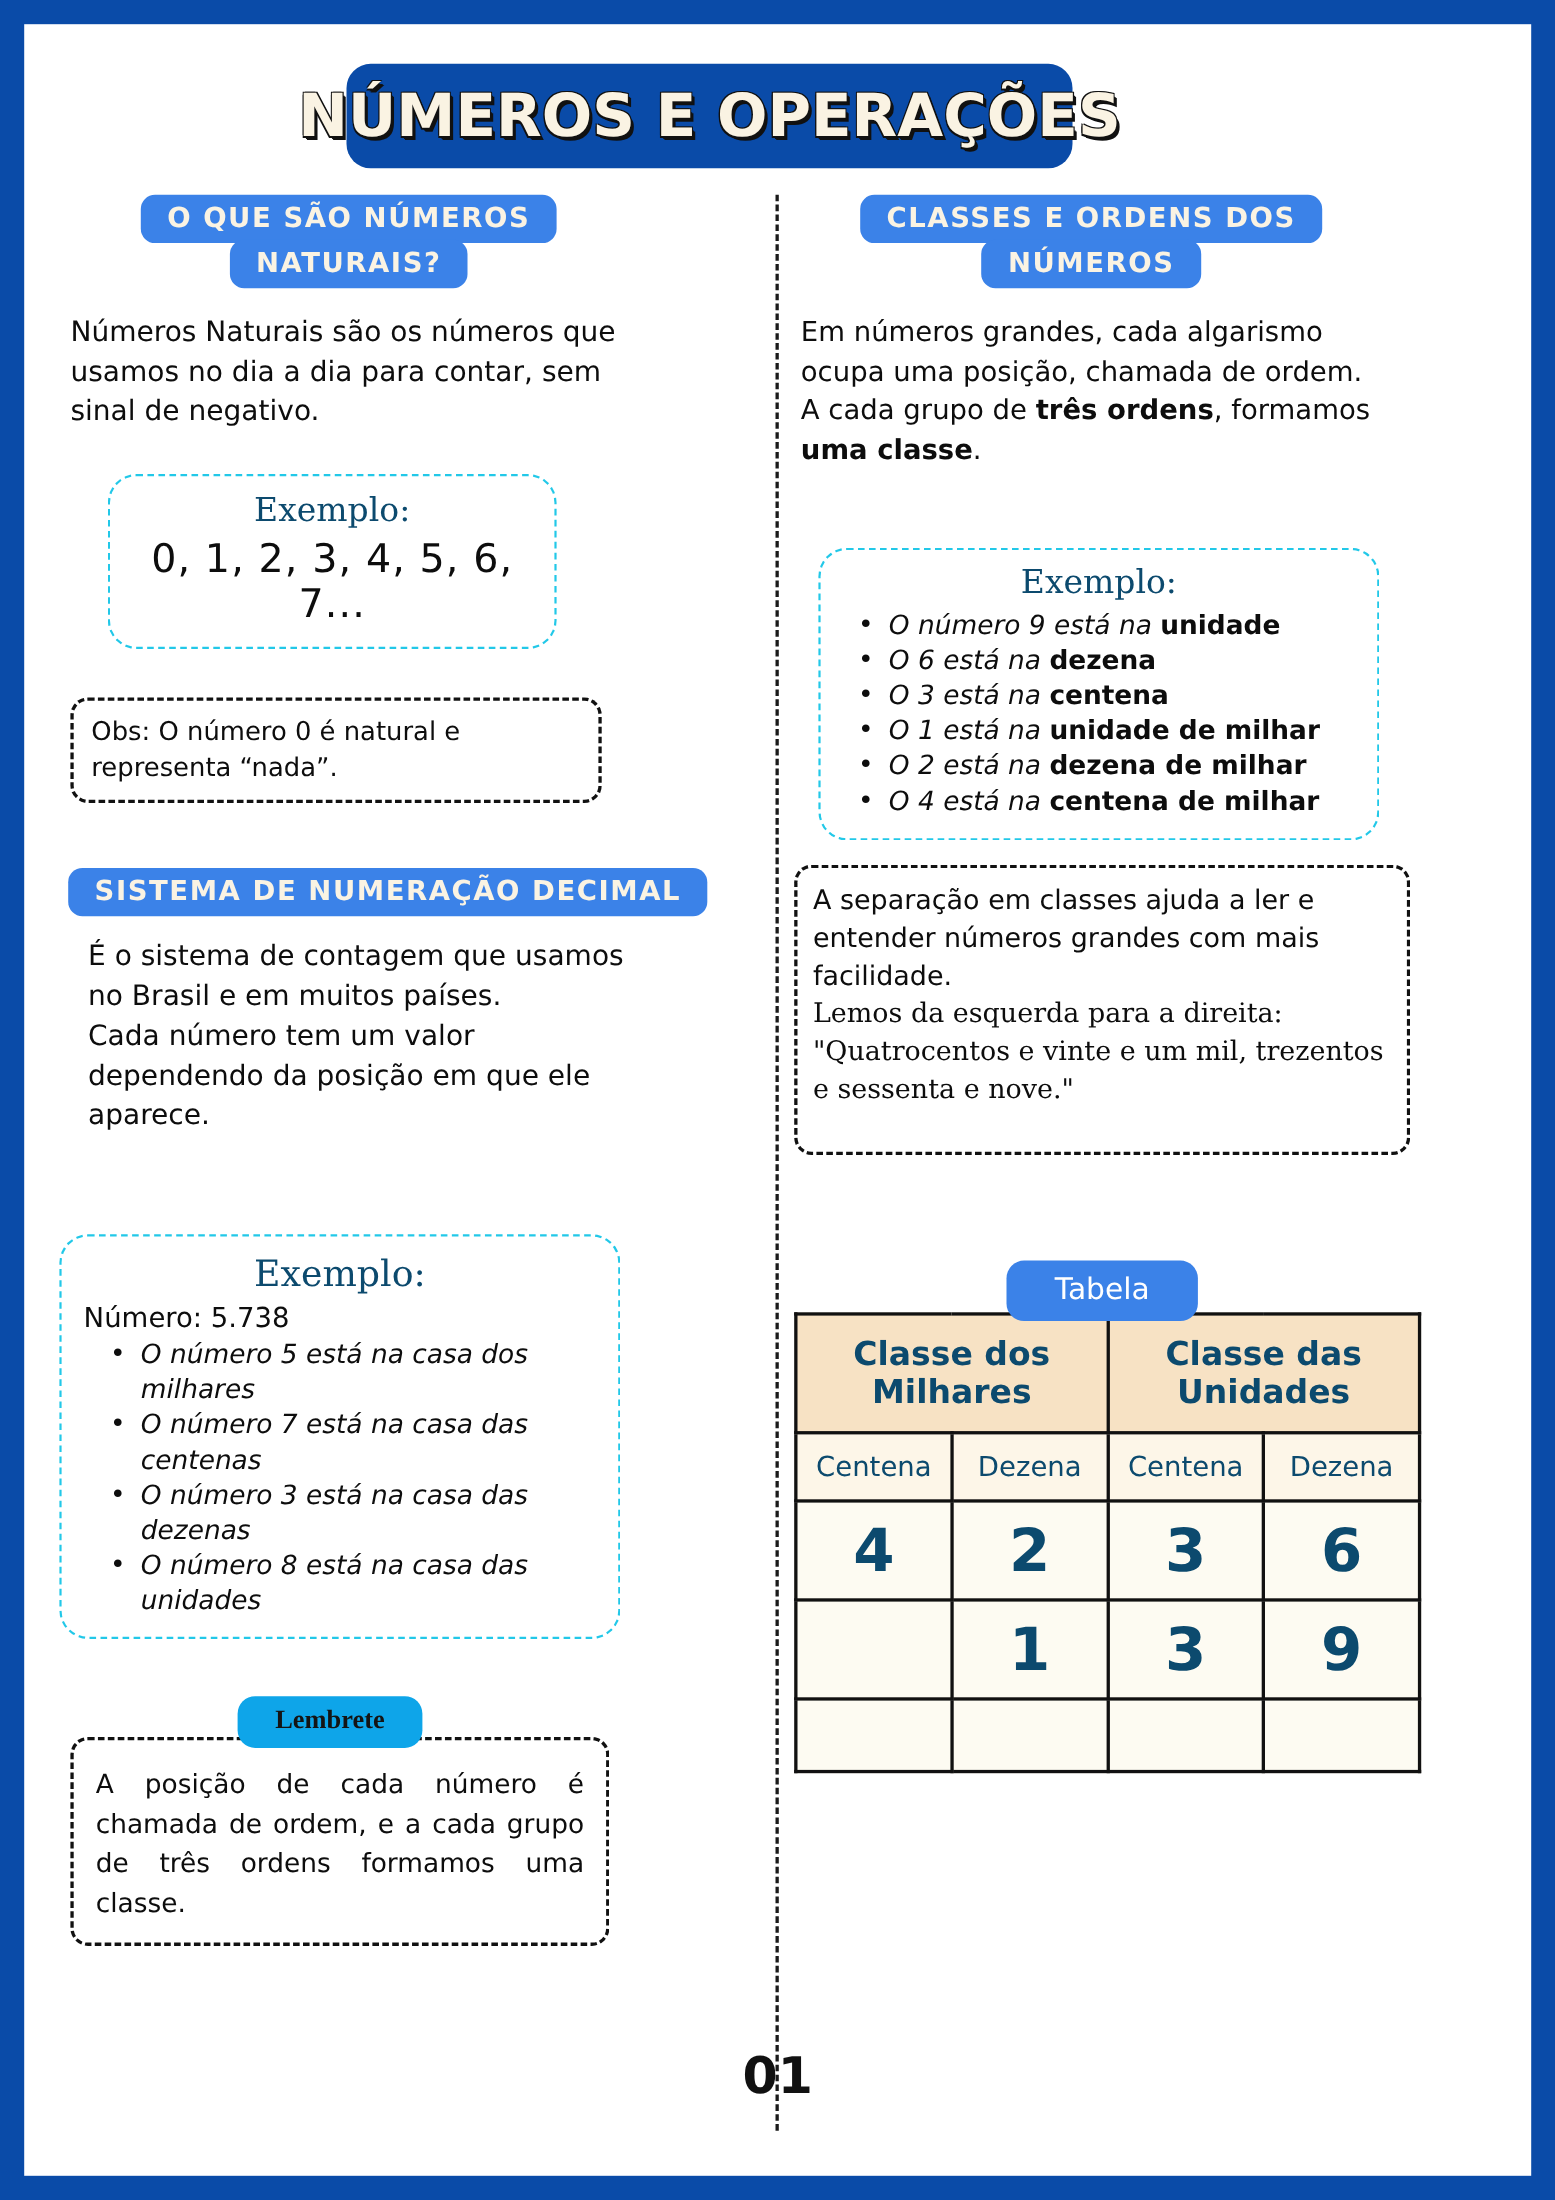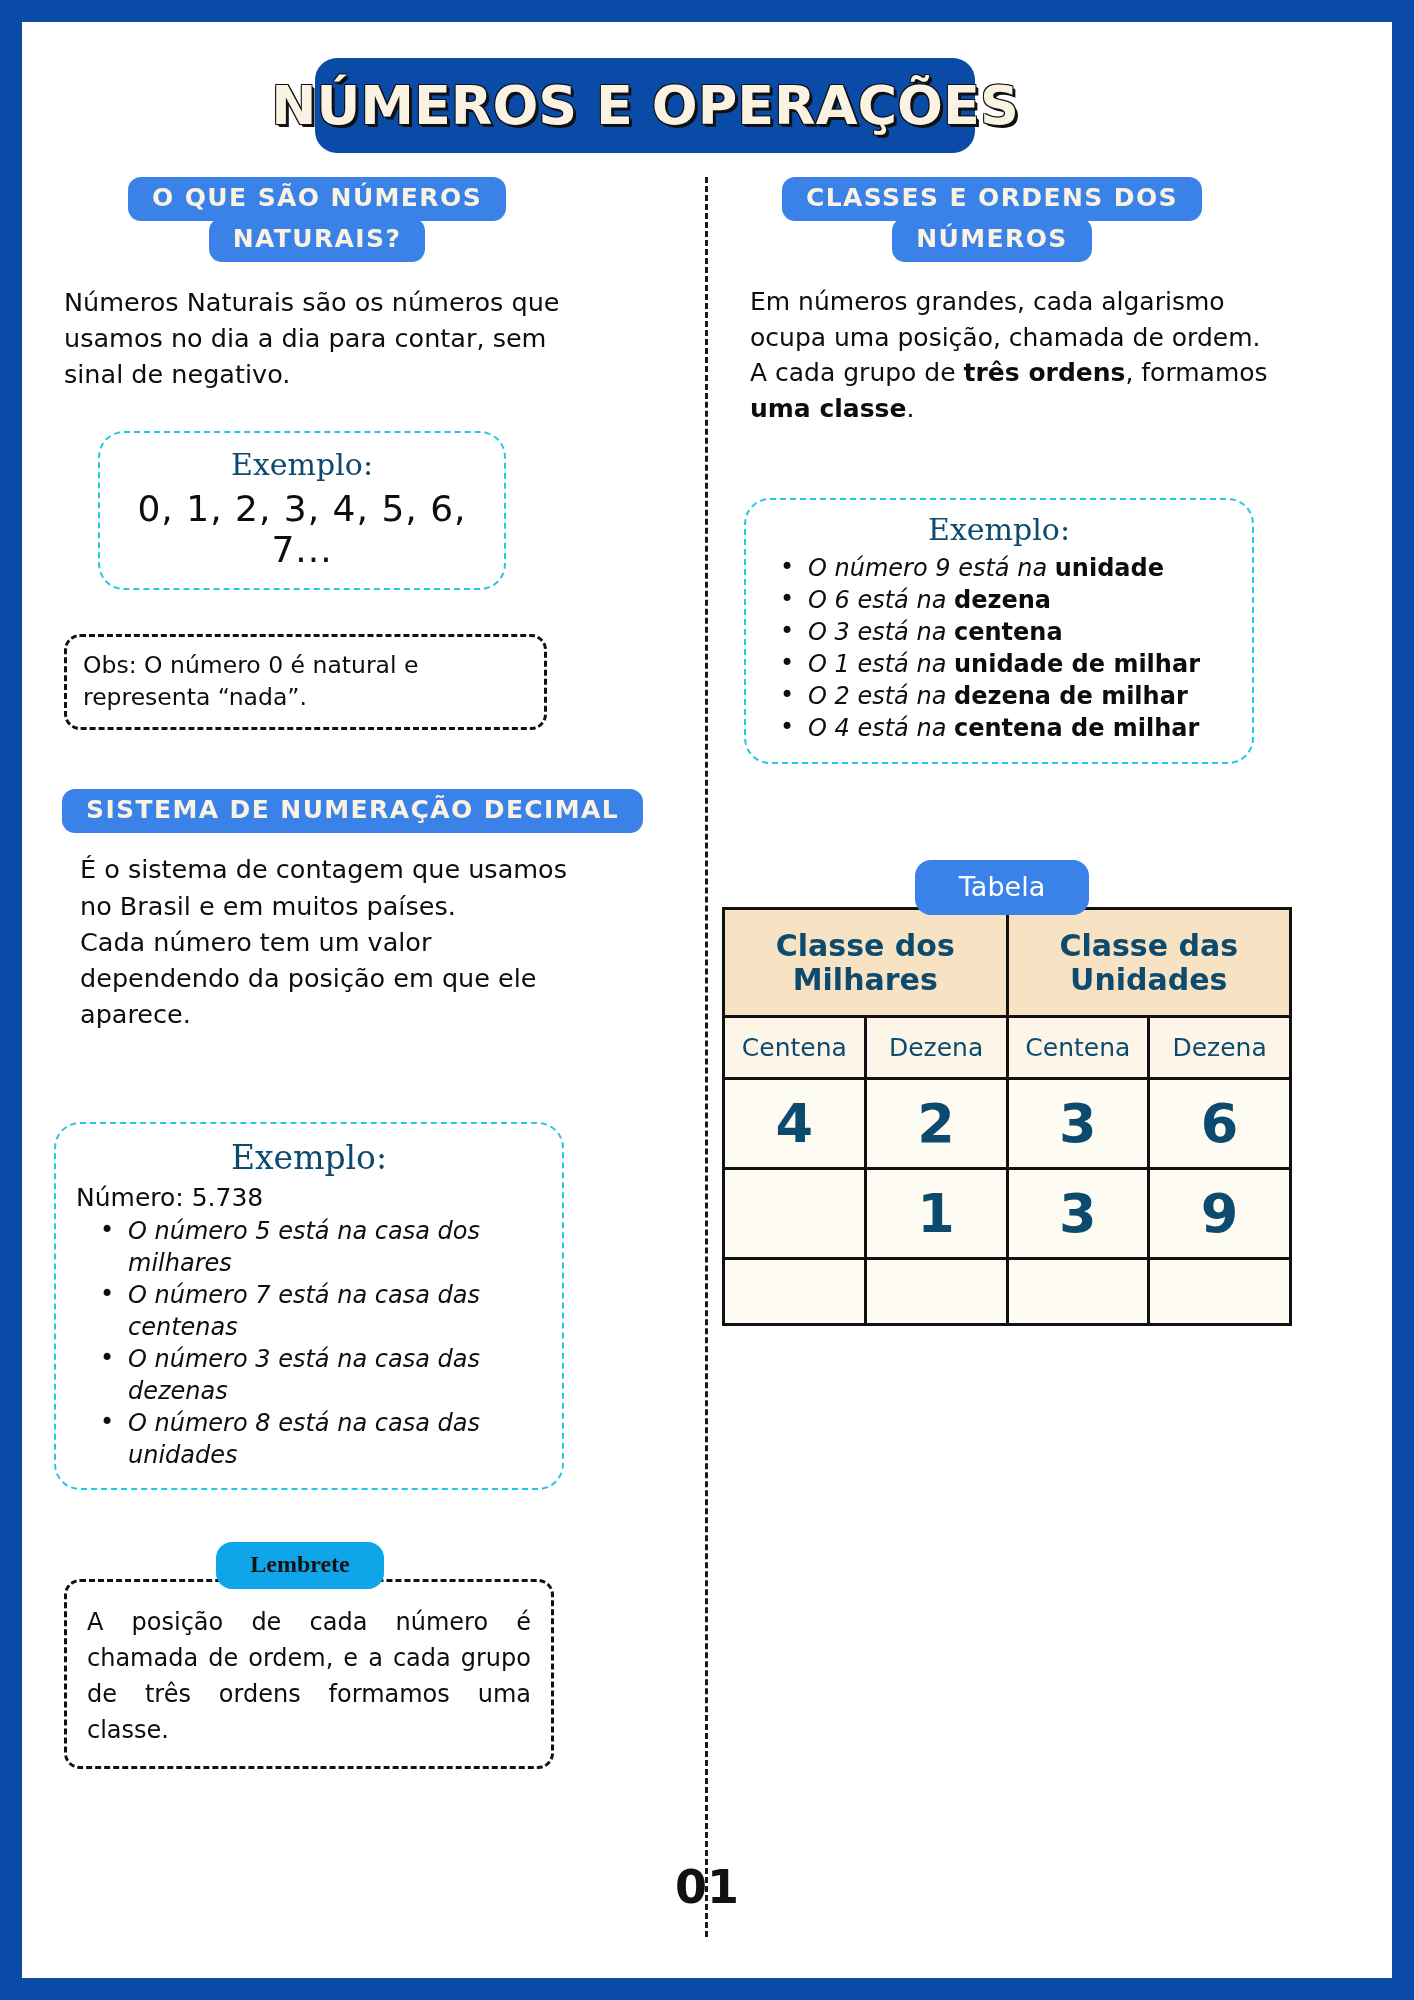--- a/index.html
+++ b/index.html
@@ -306,36 +306,41 @@
 
   </div>
 
   <div class="col-right">
 
     <div class="badge-wrap" style="margin-left:30px;width:480px;">
       <div class="badge-line">CLASSES E ORDENS DOS</div>
       <div class="badge-line l2">NÚMEROS</div>
     </div>
 
-    <div class="para r" style="margin-left:28px;width:530px;">
+    <div class="para r" style="margin-left:6px;width:530px;">
       <span>Em números grandes, cada algarismo ocupa uma posição, chamada de ordem.</span><span> A cada grupo de </span><span class="bold">três ordens</span><span>, formamos </span><span class="bold">uma classe</span><span>.</span>
     </div>
 
     <div class="box-cyan" style="margin:72px 0 0 22px;width:510px;padding:12px 10px 18px 10px;">
       <div class="exemplo-label">Exemplo:</div>
       <ul class="blist">
         <li><span>O número 9 está na </span><b>unidade</b></li>
         <li><span>O 6 está na </span><b>dezena</b></li>
         <li><span>O 3 está na </span><b>centena</b></li>
         <li><span>O 1 está na </span><b>unidade de milhar</b></li>
         <li><span>O 2 está na </span><b>dezena de milhar</b></li>
         <li><span>O 4 está na </span><b>centena de milhar</b></li>
       </ul>
     </div>
 
+    <div class="box-dashed" style="margin:22px 0 0 0px;width:560px;padding:12px 14px 40px 14px;">
+      <div class="sep-box-text">A separação em classes ajuda a ler e entender números grandes com mais facilidade.</div>
+      <div class="serif-line"> Lemos da esquerda para a direita:</div>
+      <div class="serif-line">"Quatrocentos e vinte e um mil, trezentos e sessenta e nove."</div>
+    </div>
 
     <div style="text-align:center;margin:96px 0 0 0;width:560px;">
       <span class="tabela-badge">Tabela</span>
     </div>
 
     <table class="ordens" style="margin:-8px 0 0 0;">
       <tbody>
           <tr>
         <td class="class-head" colspan="2">Classe dos Milhares</td>
         <td class="class-head" colspan="2">Classe das Unidades</td>

